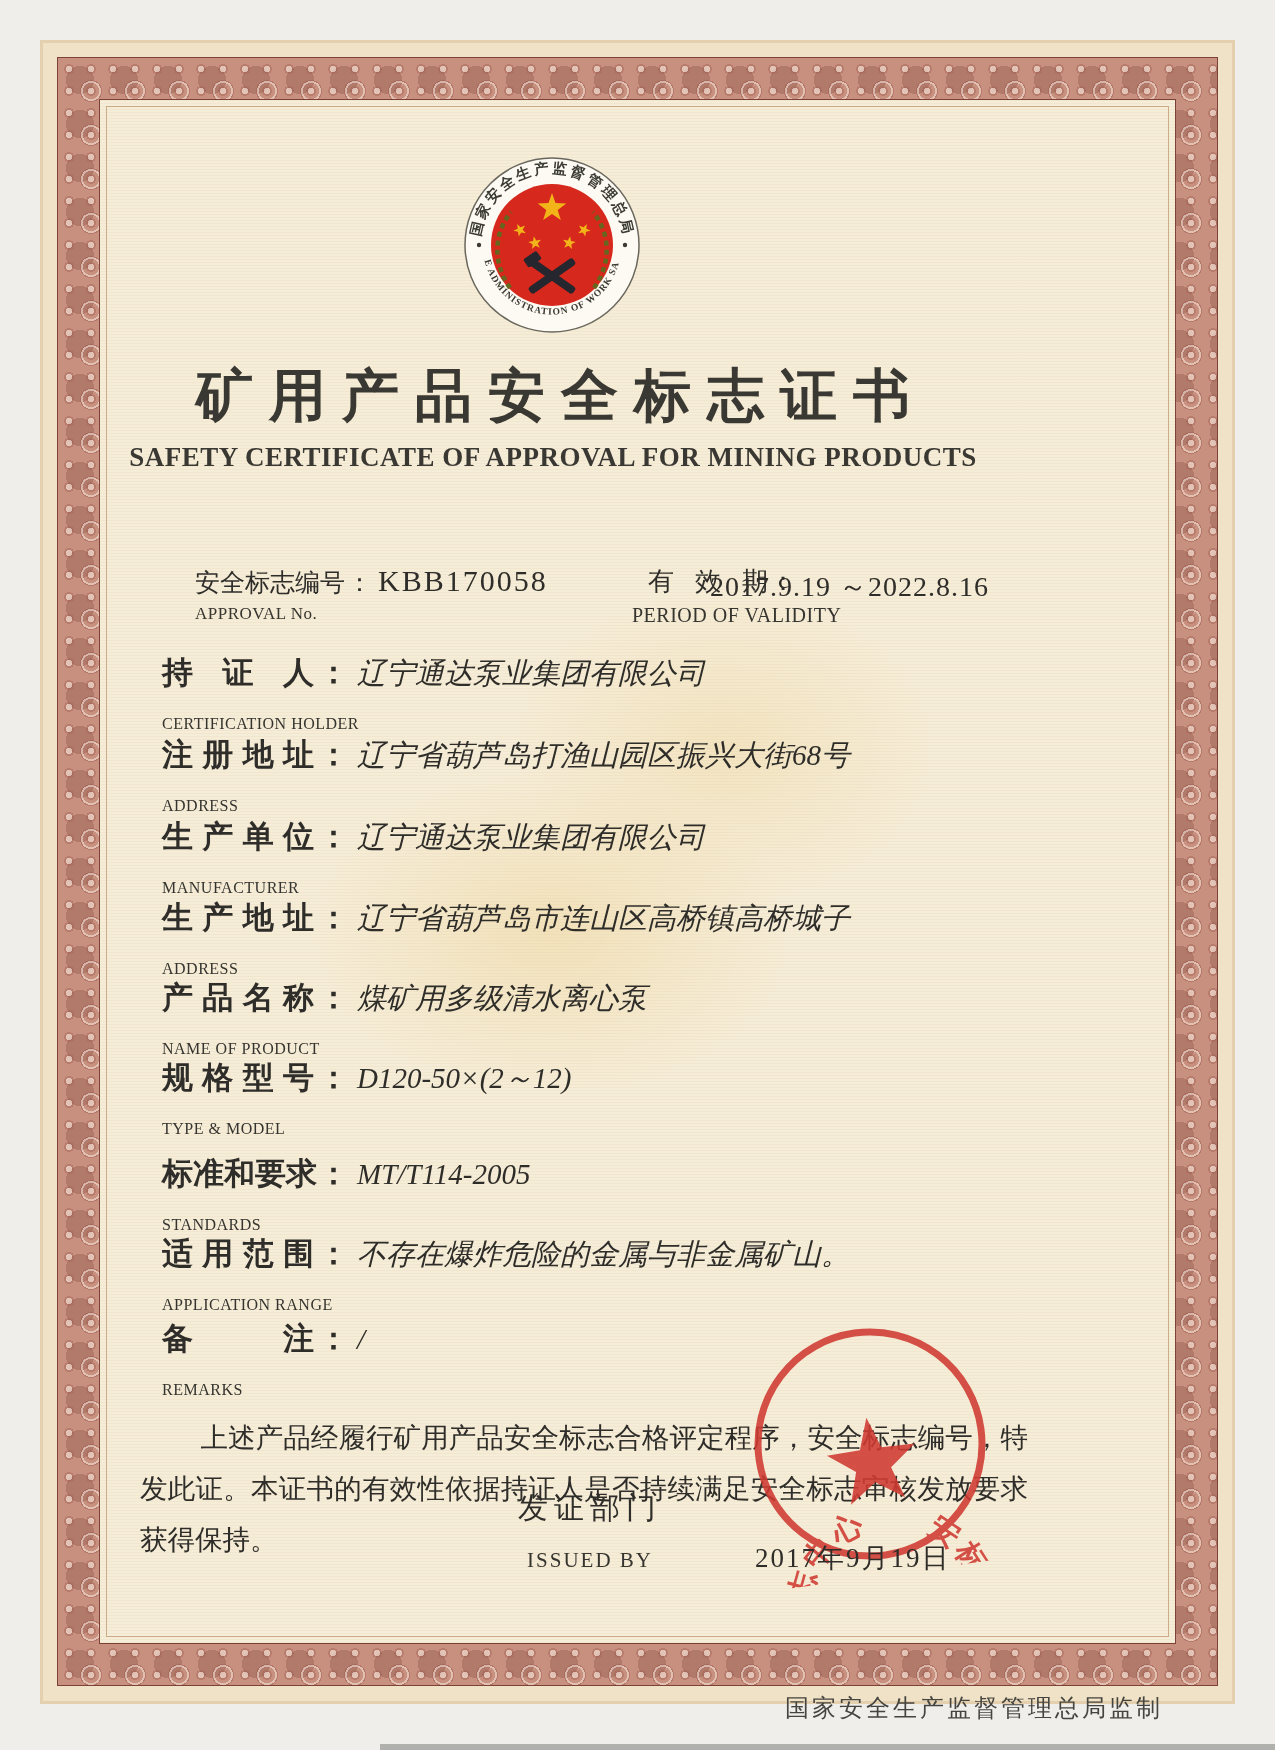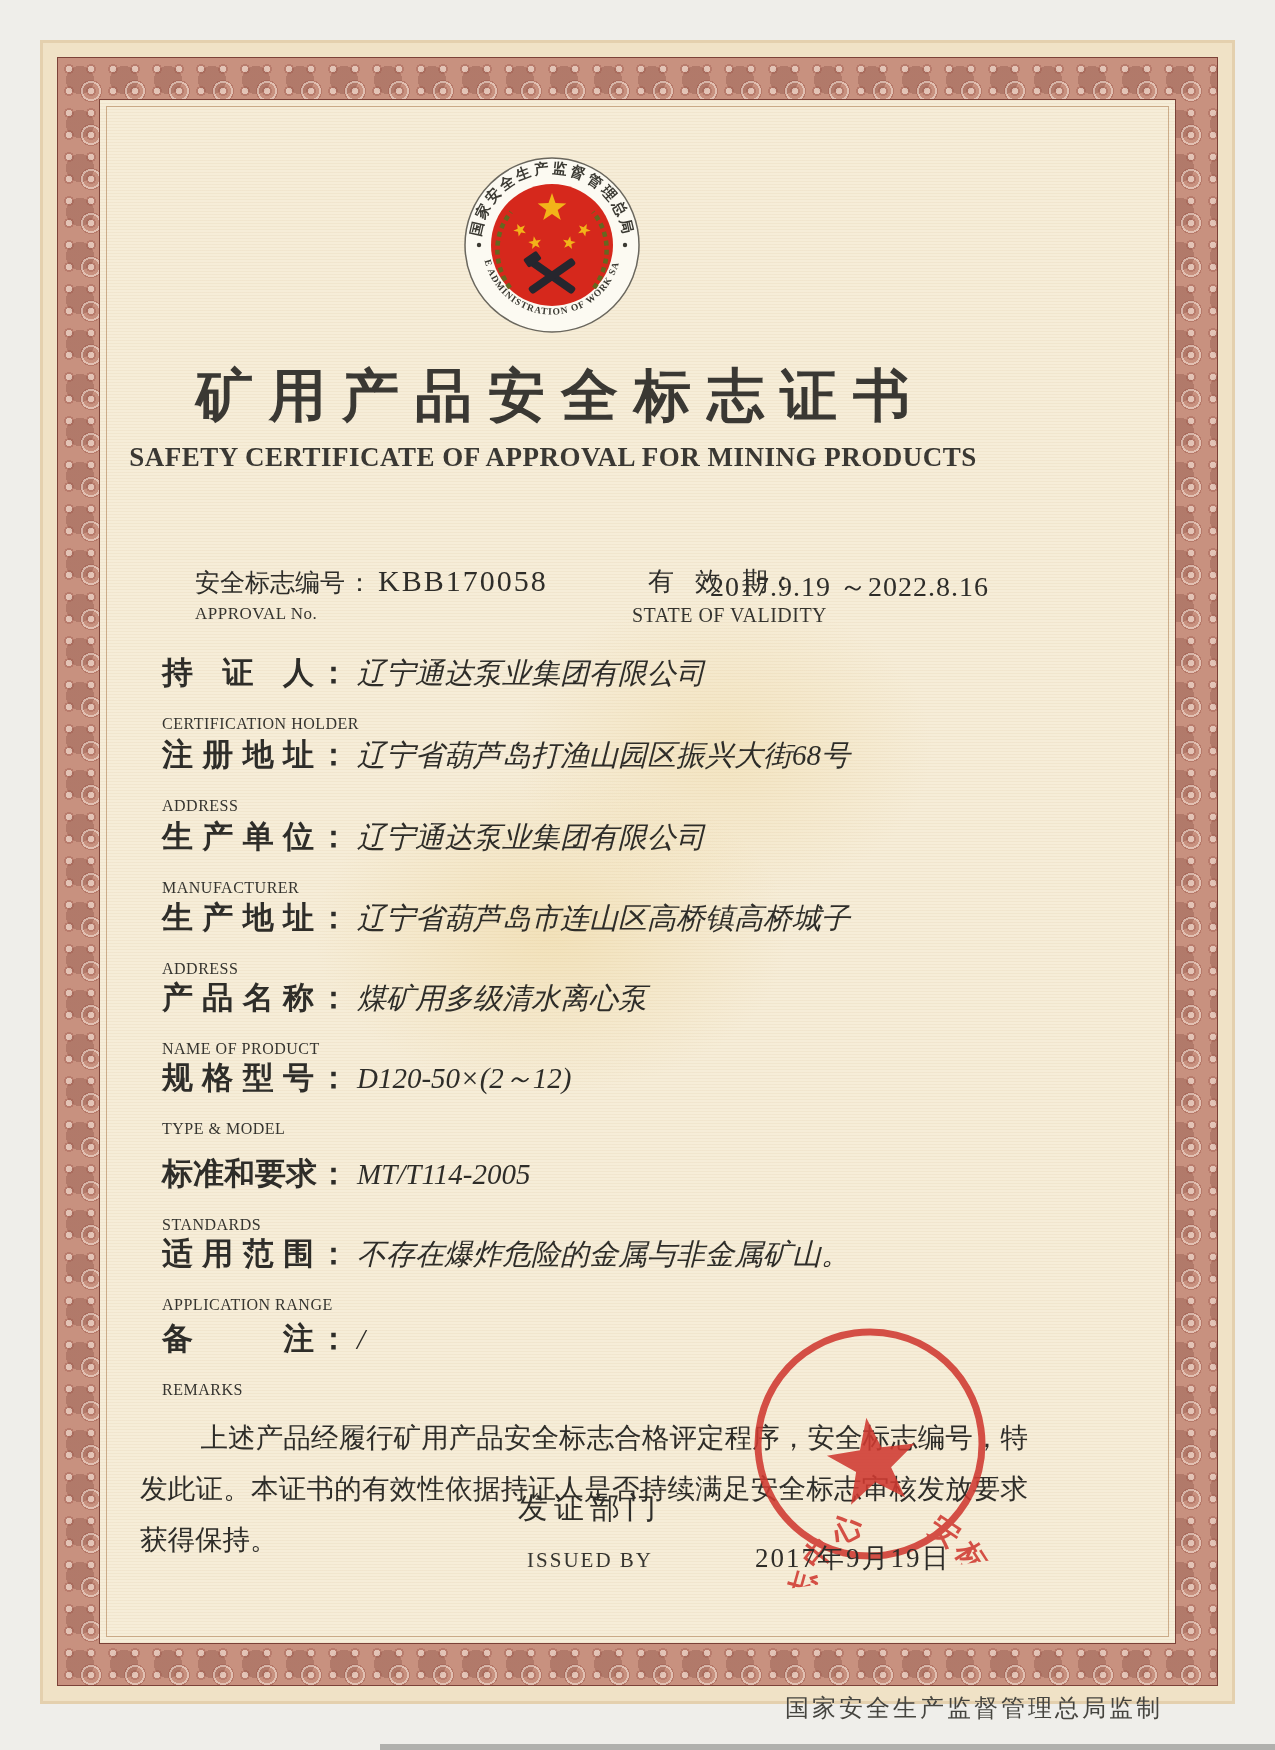--- a/index.html
+++ b/index.html
@@ -108,21 +108,21 @@
     </div>
 
     <div class="title-zh">矿用产品安全标志证书</div>
     <div class="title-en">SAFETY CERTIFICATE OF APPROVAL FOR MINING PRODUCTS</div>
 
     <div class="approval">
       <span class="ap-zh">安全标志编号</span><span class="ap-colon">：</span><span class="ap-no">KBB170058</span>
       <div class="ap-sub">APPROVAL No.</div>
       <div class="validity">
         <span class="v-zh">有效期</span><span class="v-colon">：</span>
-        <div class="v-sub">STATE OF VALIDITY</div>
+        <div class="v-sub">PERIOD OF VALIDITY</div>
       </div>
       <div class="v-value">2017.9.19 ～2022.8.16</div>
     </div>
 
     <div class="row" style="top:552px">
       <span class="lab">持证人</span><span class="col">：</span><span class="val">辽宁通达泵业集团有限公司</span>
       <div class="sub">CERTIFICATION HOLDER</div>
     </div>
     <div class="row" style="top:634px">
       <span class="lab">注册地址</span><span class="col">：</span><span class="val">辽宁省葫芦岛打渔山园区振兴大街68号</span>

